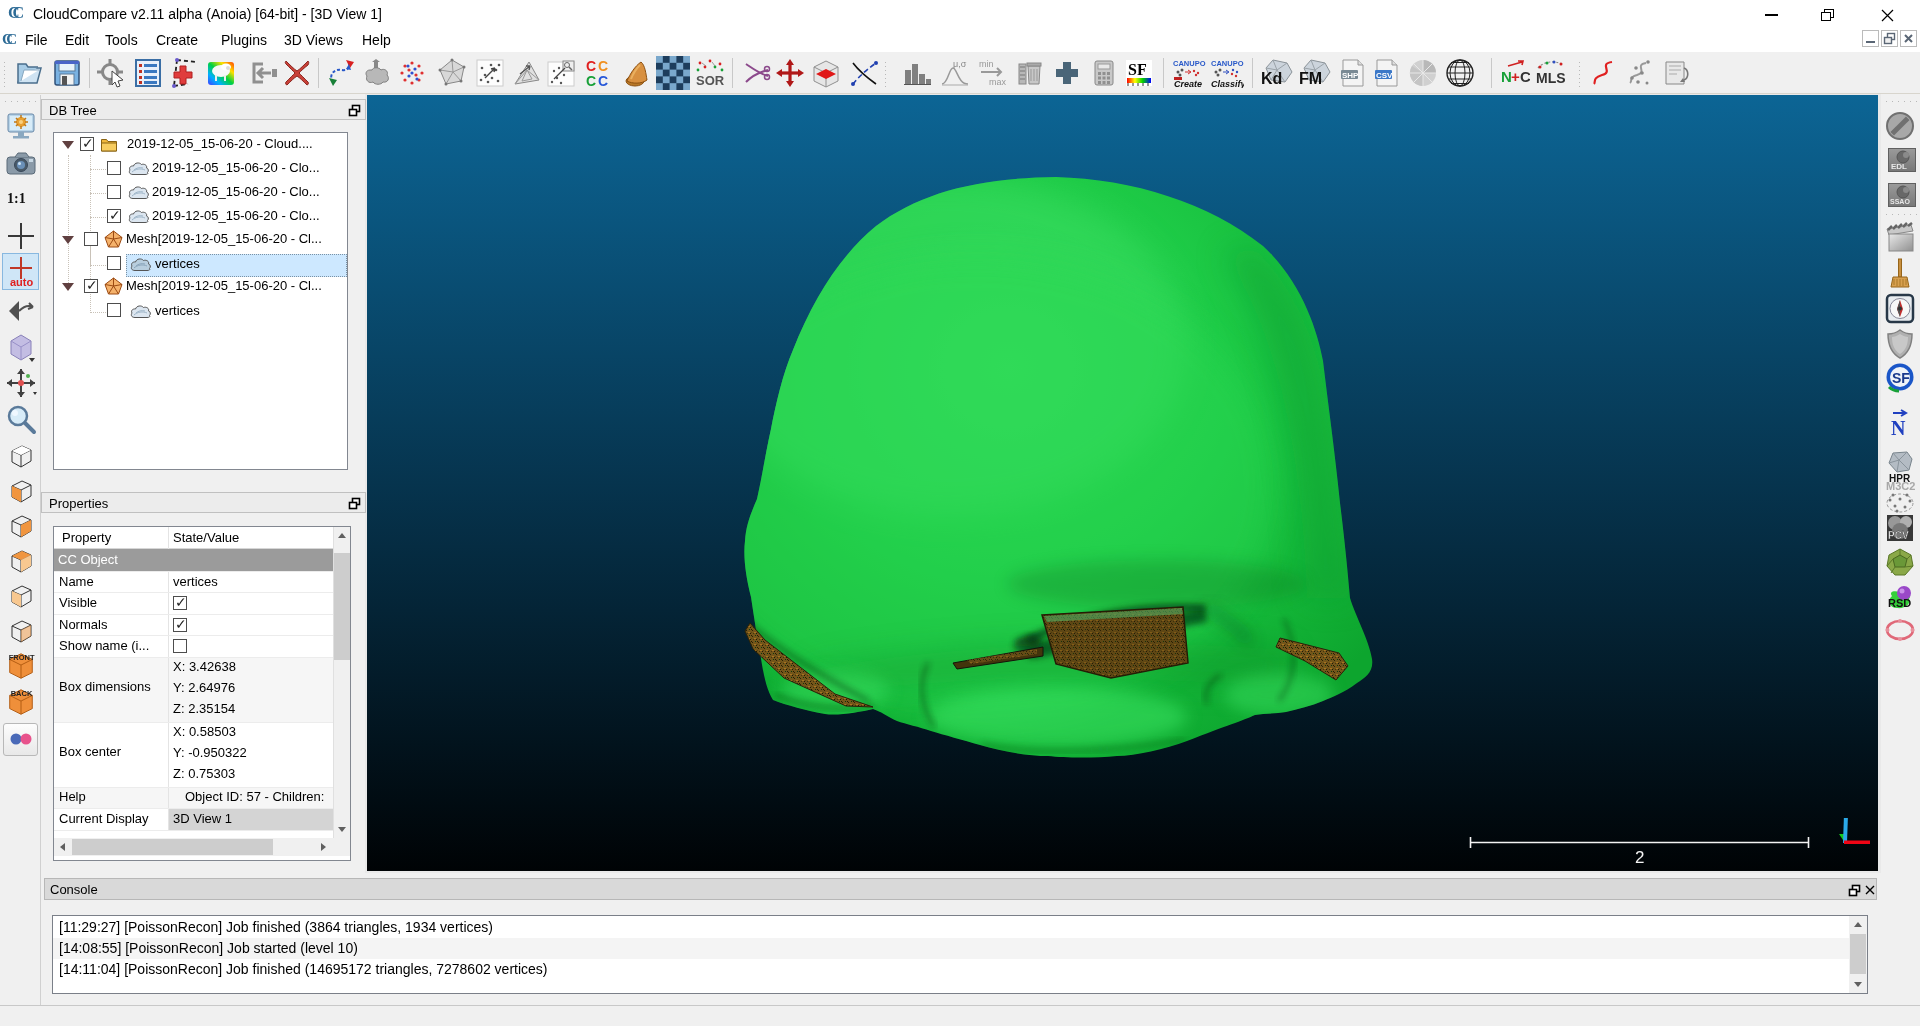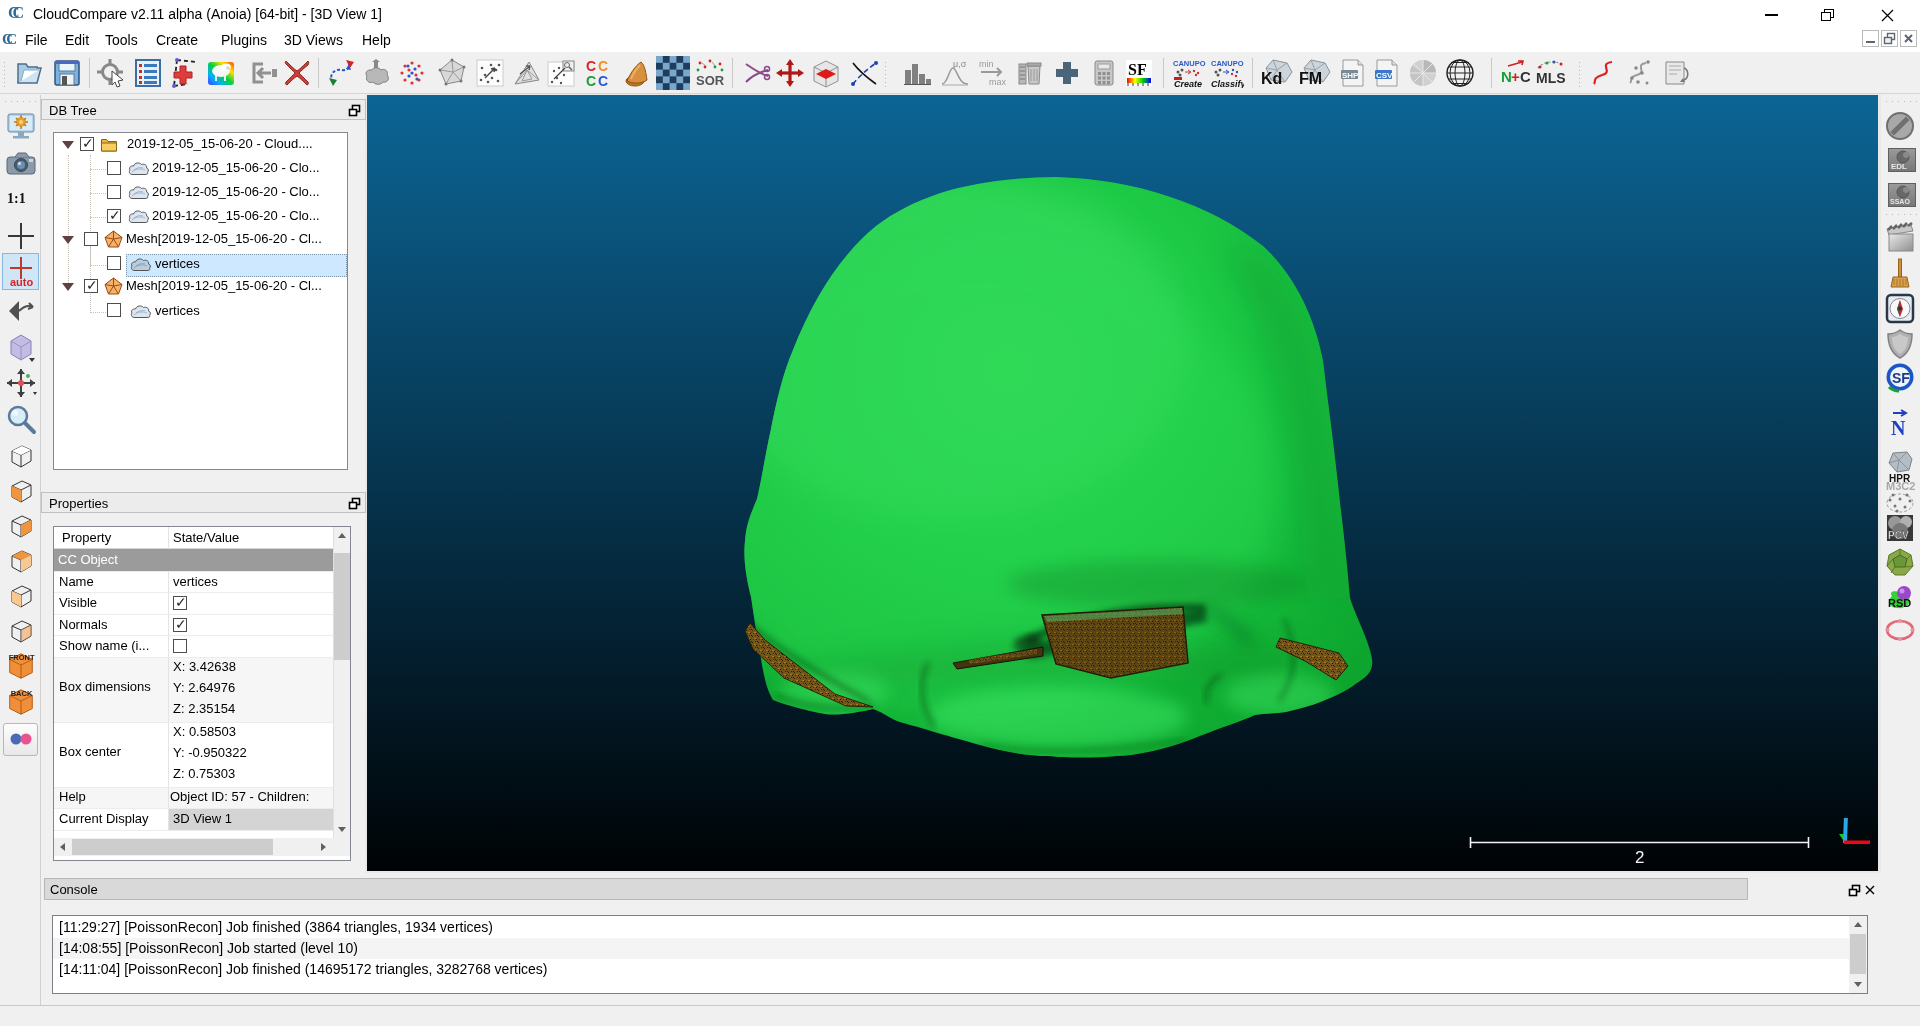--- a/index.html
+++ b/index.html
@@ -17,21 +17,21 @@
 #viewport { position:absolute; left:367px; top:95px; width:1511px; height:776px; background:linear-gradient(180deg,#0c6595 0%, #06344e 50%, #000305 100%); }
 #righttb { position:absolute; left:1881px; top:95px; width:39px; height:782px; background:#f0f0f0; }
 .rti { position:absolute; left:4px; width:30px; height:30px; }
 
 .docktitle { position:absolute; background:#ececec; border:1px solid #c0c0c0; font-size:13px; color:#000; }
 #dbtree-title { left:41px; top:99px; width:325px; height:21px; }
 #dbtree-title span, #props-title span, #console-title span { position:absolute; left:7px; top:3px; }
 #props-title { left:41px; top:492px; width:325px; height:21px; }
 #dbtree-box { position:absolute; left:53px; top:132px; width:295px; height:338px; background:#fff; border:1px solid #828790; }
 #props-box { position:absolute; left:53px; top:526px; width:298px; height:335px; background:#fff; border:1px solid #828790; }
-#console-title { left:44px; top:878px; width:1704px; height:22px; }
+#console-title { left:44px; top:878px; width:1833px; height:22px; }
 #console-title span { left:5px; }
 #console-box { position:absolute; left:52px; top:915px; width:1816px; height:79px; background:#fff; border:1px solid #7a7f88; font-size:14px; }
 #statusbar { position:absolute; left:0; top:1005px; width:1920px; height:21px; background:#f0f0f0; border-top:1px solid #c8c8c8; }
 .treerow { position:absolute; font-size:13px; color:#000; height:24px; }
 .cb { position:absolute; width:14px; height:14px; background:#fff; border:1px solid #4d4d4d; }
 .check:after { content:"✓"; position:absolute; left:1px; top:-3px; font-size:14px; color:#222; }
 .tri { position:absolute; width:0; height:0; border-left:6px solid transparent; border-right:6px solid transparent; border-top:8px solid #604040; }
 .prow { position:absolute; left:0; font-size:13px; color:#000; }
 </style>
 </head>
@@ -863,21 +863,21 @@
     <div class="cb" style="left:119px;top:112px"></div>
   <div class="prow" style="left:5px;top:152px">Box dimensions</div>
   <div class="prow" style="left:119px;top:132px">X: 3.42638</div>
   <div class="prow" style="left:119px;top:153px">Y: 2.64976</div>
   <div class="prow" style="left:119px;top:174px">Z: 2.35154</div>
   <div class="prow" style="left:5px;top:217px">Box center</div>
   <div class="prow" style="left:119px;top:197px">X: 0.58503</div>
   <div class="prow" style="left:119px;top:218px">Y: -0.950322</div>
   <div class="prow" style="left:119px;top:239px">Z: 0.75303</div>
   <div class="prow" style="left:5px;top:262px">Help</div>
-    <div class="prow" style="left:116px;top:262px;white-space:nowrap">Object ID: 57 - Children:</div>
+    <div class="prow" style="left:131px;top:262px;white-space:nowrap">Object ID: 57 - Children:</div>
   <div style="position:absolute;left:115px;top:281px;width:164px;height:22px;background:#d4d4d4"></div>
   <div class="prow" style="left:5px;top:284px">Current Display</div>
     <div class="prow" style="left:119px;top:284px">3D View 1</div>
 
   <div style="position:absolute;left:0;top:44px;width:279px;height:1px;background:#ececec"></div>
   <div style="position:absolute;left:0;top:65px;width:279px;height:1px;background:#ececec"></div>
   <div style="position:absolute;left:0;top:87px;width:279px;height:1px;background:#ececec"></div>
   <div style="position:absolute;left:0;top:108px;width:279px;height:1px;background:#ececec"></div>
   <div style="position:absolute;left:0;top:130px;width:279px;height:1px;background:#ececec"></div>
   <div style="position:absolute;left:0;top:195px;width:279px;height:1px;background:#ececec"></div>
@@ -904,20 +904,20 @@
       <rect x="1.5" y="5.5" width="7" height="6" fill="#fff" stroke="#000" stroke-width="1.6"></rect>
     </svg>
   <svg style="position:absolute;left:1819px;top:5px" width="13" height="13">
       <path d="M2 2 L10 10 M10 2 L2 10" stroke="#000" stroke-width="1.4"></path>
     </svg>
 </div>
 <div id="console-box">
   <div style="position:absolute;left:0;top:22px;width:1796px;height:21px;background:#f4f4f4"></div>
   <div style="position:absolute;left:6px;top:3px">[11:29:27] [PoissonRecon] Job finished (3864 triangles, 1934 vertices)</div>
   <div style="position:absolute;left:6px;top:24px">[14:08:55] [PoissonRecon] Job started (level 10)</div>
-  <div style="position:absolute;left:6px;top:45px">[14:11:04] [PoissonRecon] Job finished (14695172 triangles, 3282768 vertices)</div>
+  <div style="position:absolute;left:6px;top:45px">[14:11:04] [PoissonRecon] Job finished (14695172 triangles, 7278602 vertices)</div>
   <div style="position:absolute;left:1796px;top:0;width:18px;height:77px;background:#f0f0f0">
     <div style="position:absolute;left:5px;top:6px;width:0;height:0;border-left:4px solid transparent;border-right:4px solid transparent;border-bottom:5px solid #606060"></div>
     <div style="position:absolute;left:5px;bottom:6px;width:0;height:0;border-left:4px solid transparent;border-right:4px solid transparent;border-top:5px solid #606060"></div>
     <div style="position:absolute;left:1px;top:18px;width:16px;height:40px;background:#cdcdcd"></div>
   </div>
 </div>
 <div id="statusbar"></div>
 
 </body></html>

